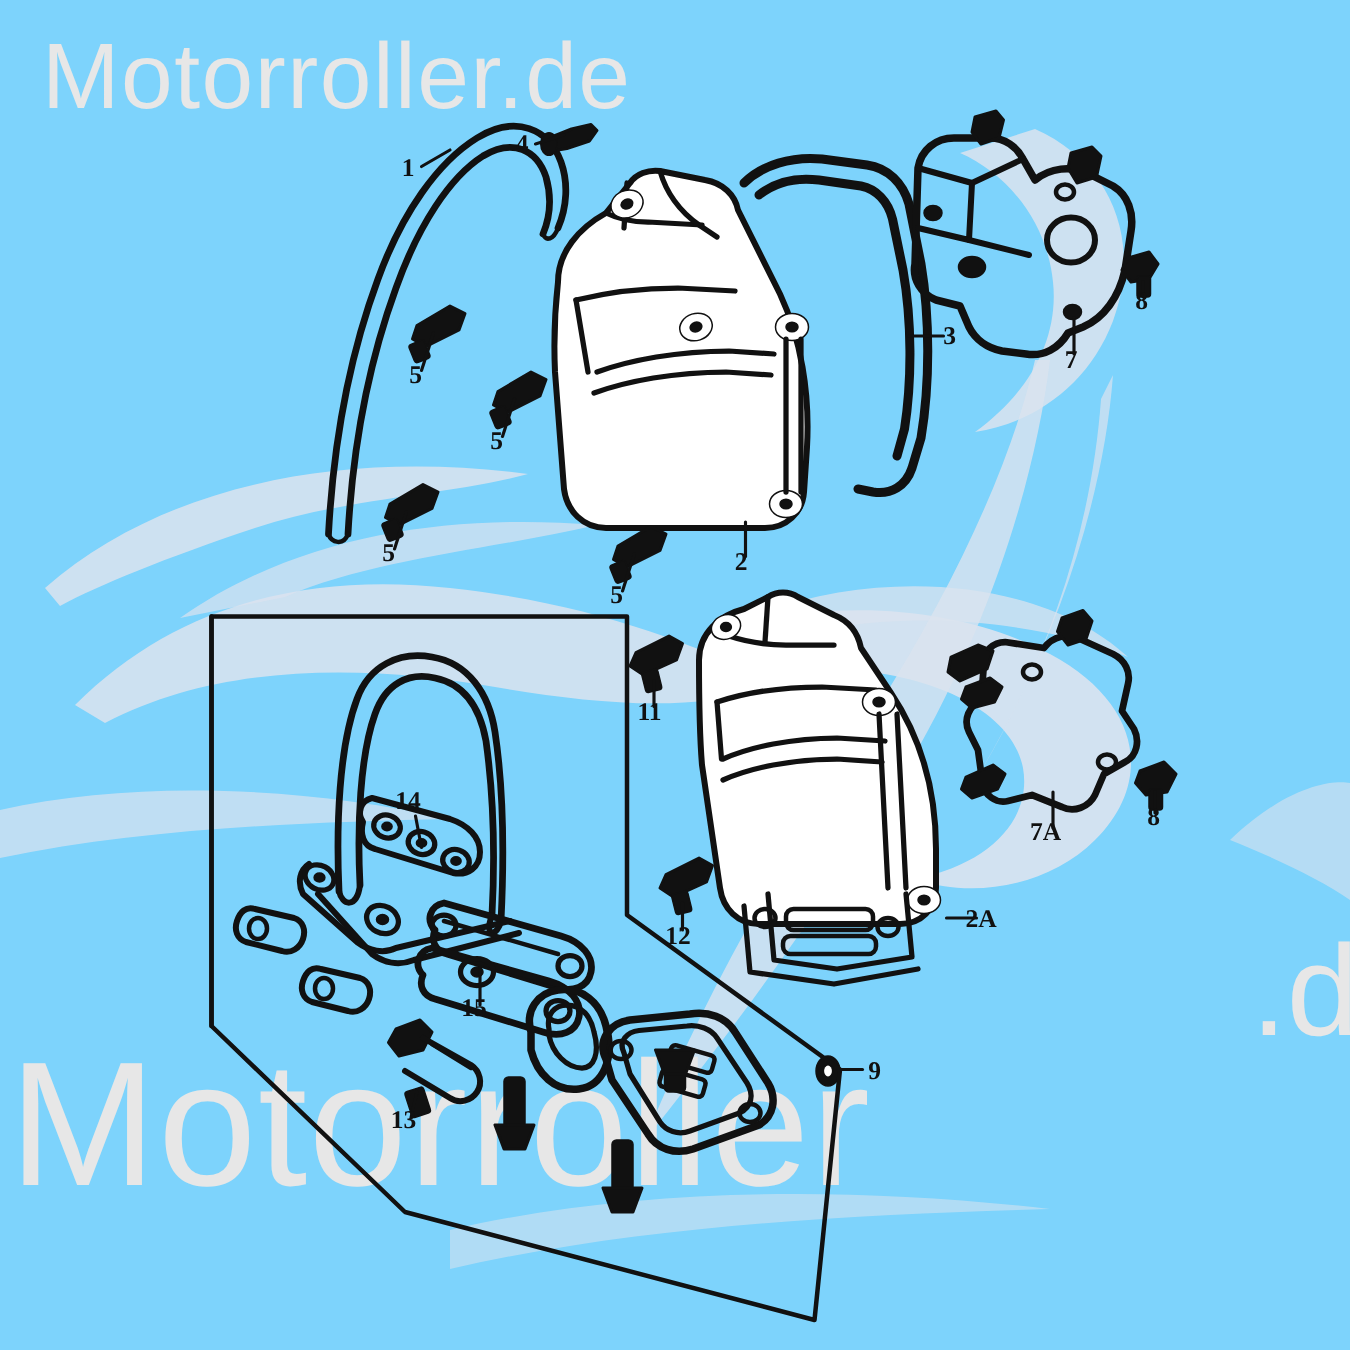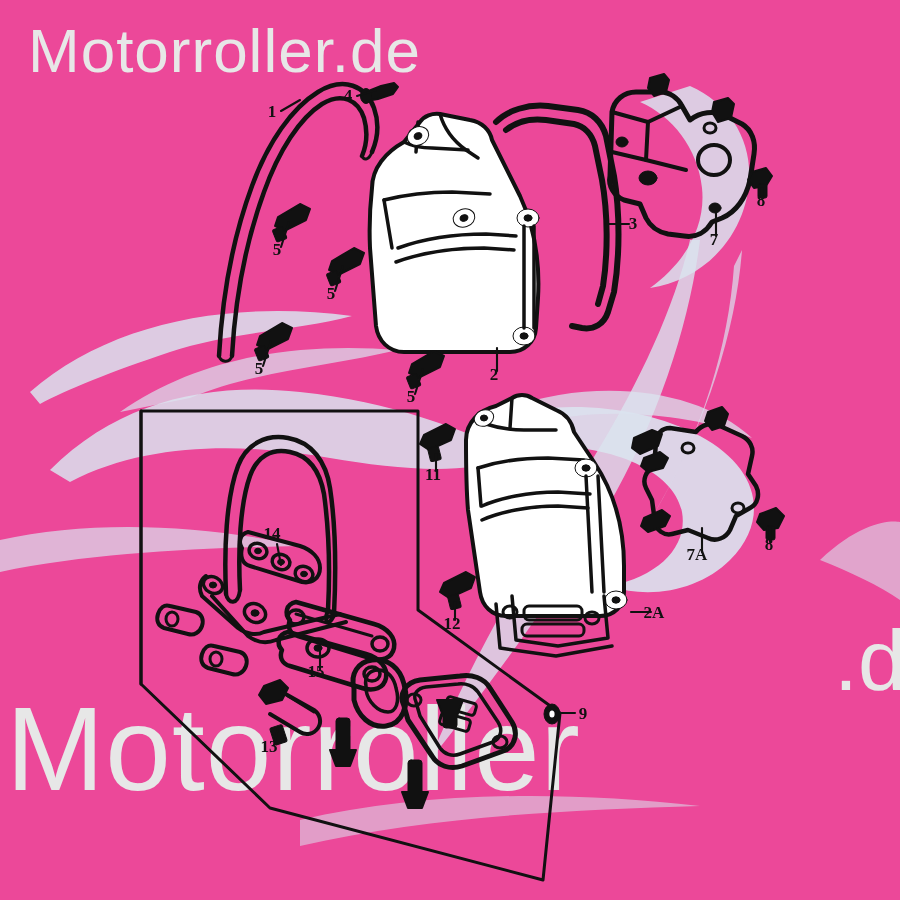--- a/index.html
+++ b/index.html
@@ -1,17 +1,17 @@
 <!DOCTYPE html>
 <html><head>
 <meta charset="utf-8">
 <style>
   html,body{margin:0;padding:0;background:#fff;}
   body{width:900px;height:900px;overflow:hidden;font-family:"Liberation Sans",sans-serif;}
-  #stage{position:relative;width:900px;height:900px;background:#ec4899;text-align:center;}
+  #stage{position:relative;width:900px;height:900px;background:#7dd3fc;text-align:center;}
   #stage svg{position:absolute;left:0;top:0;}
   .wm-text{font-family:"Liberation Sans",sans-serif;font-weight:400;fill:#e7e7e7;}
   .wm-swoosh{fill:#dbe3ef;}
   .line{fill:none;stroke:#111111;stroke-linecap:round;stroke-linejoin:round;}
   .solid{fill:#111111;stroke:#111111;stroke-linejoin:round;stroke-linecap:round;}
   .white{fill:#ffffff;stroke:#111111;stroke-linejoin:round;stroke-linecap:round;}
   .callout-line{stroke:#111111;stroke-width:2.1;fill:none;stroke-linecap:round;}
   .callout-text{font-family:"Liberation Serif",serif;font-weight:700;fill:#111111;font-size:17px;}
 </style>
 </head>

